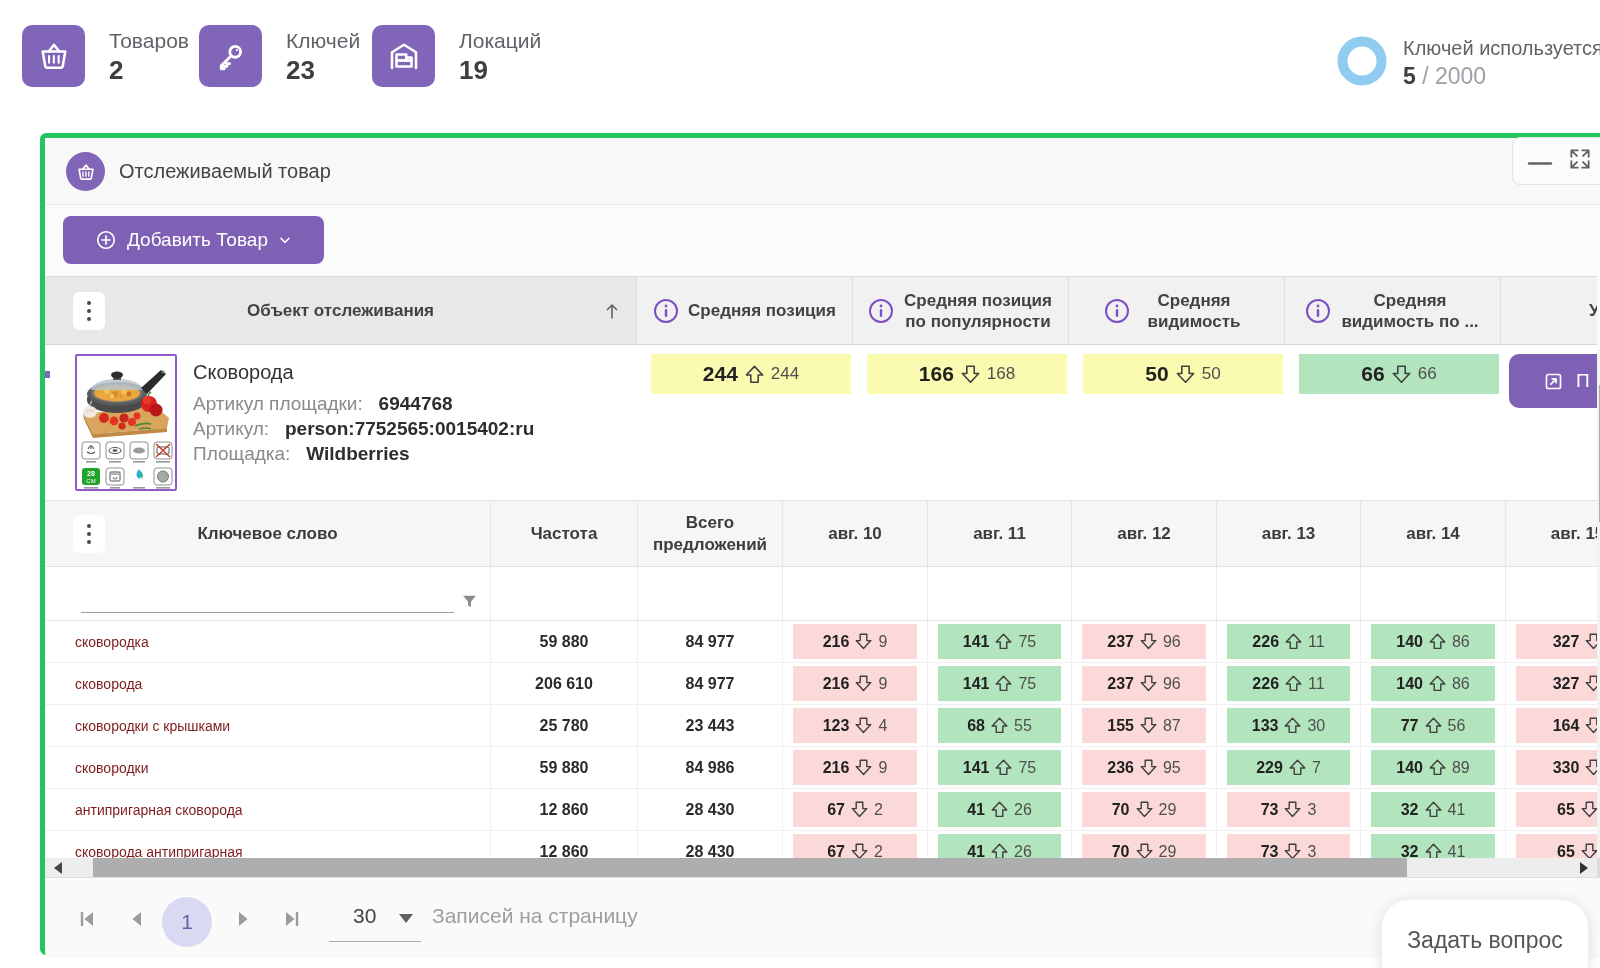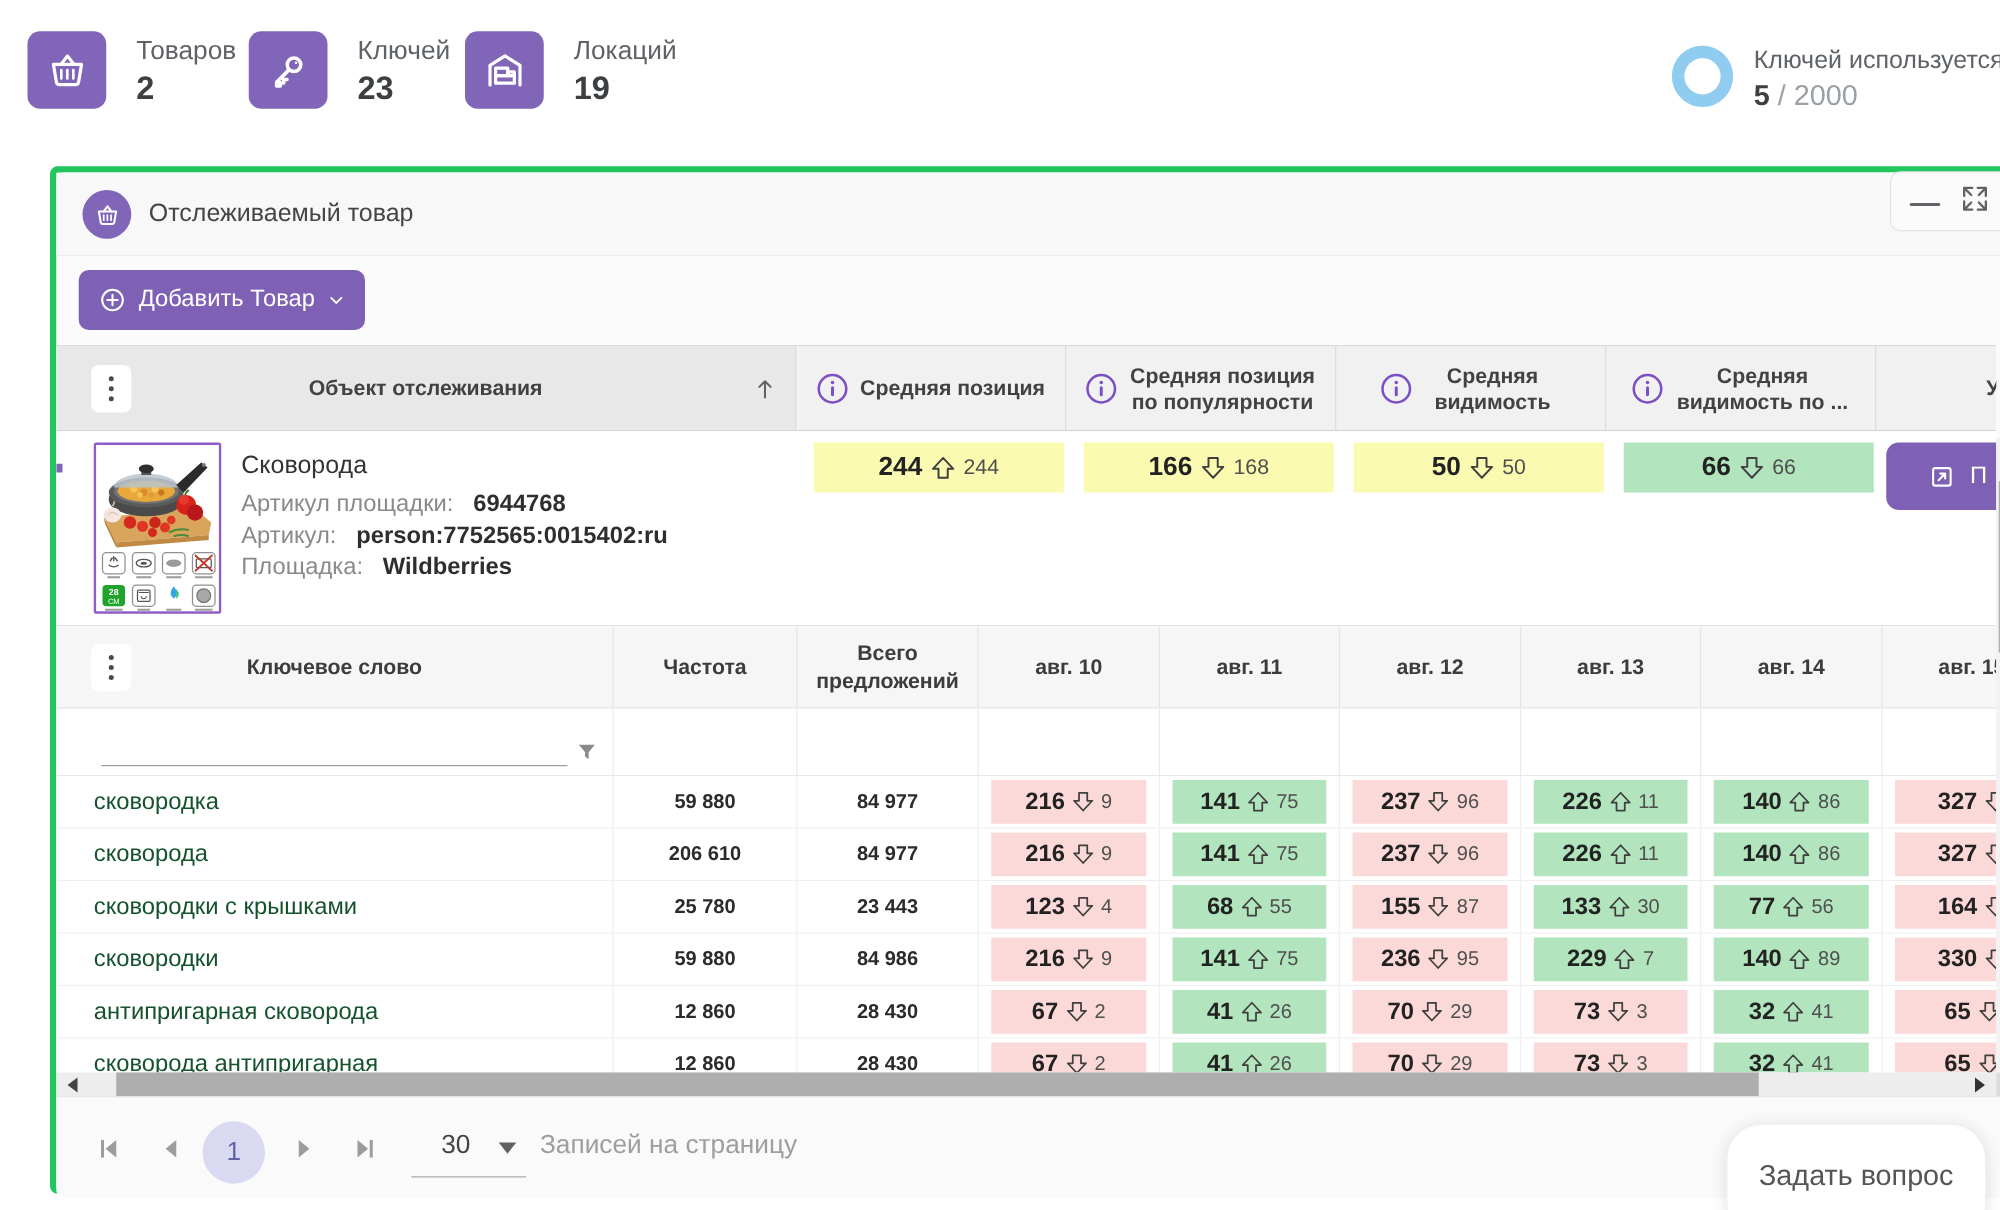--- a/index.html
+++ b/index.html
@@ -25,21 +25,21 @@
     background:#fbfbfb; border:5px solid #22c55e; border-radius:6px; }
   .panel-header { position:absolute; left:0; top:0; width:100%; height:67px;
     background:#f8f8f8; border-bottom:1px solid #ececec; border-radius:6px 6px 0 0; }
   .panel-title-icon { position:absolute; left:21px; top:14px; width:39px; height:39px;
     border-radius:50%; background:#8065b8; display:flex; align-items:center; justify-content:center; }
   .panel-title { position:absolute; left:74px; top:22px; font-size:20px; font-weight:500; color:#454545; }
   .win-controls { position:absolute; right:2px; top:-1px; width:95px; height:48px;
     border:1px solid #e3e3e3; border-radius:8px; background:#fbfbfb;
     display:flex; align-items:center; justify-content:space-evenly; }
   .toolbar { position:absolute; left:0; top:67px; width:100%; height:71px; }
-  .add-btn { position:absolute; left:18px; top:11px; height:48px; padding:0 16px;
+  .add-btn { position:absolute; left:18px; top:11px; height:48px; padding:0 32px;
     background:#7e61b4; border:none; border-radius:8px; color:#fff; font-size:19px; font-weight:500;
     font-family:"Liberation Sans",sans-serif; display:flex; align-items:center; gap:10px; cursor:pointer;text-align:center; }
 
   
   .grid-clip { position:absolute; left:0; top:138px; width:1552px; height:582px; overflow:hidden; background:#fff; }
 
   
   .t1-head { position:absolute; left:0; top:0; width:1700px; height:69px; display:flex;
     background:#f1f1f1; border-top:1px solid #dcdcdc; border-bottom:1px solid #d5d5d5; }
   .t1-head .hc { position:relative; border-right:1px solid #dddddd; display:flex;
@@ -88,25 +88,25 @@
     border-bottom:1px solid #e6e6e6; }
   .filter-row .fc { border-right:1px solid #ececec; height:100%; position:relative; }
   .filter-input { position:absolute; left:36px; right:36px; bottom:7px; border-bottom:1px solid #9e9e9e; height:24px;
     background:transparent; border-top:none; border-left:none; border-right:none; font-size:18px; color:#333;
     font-family:"Liberation Sans",sans-serif; outline:none; }
   .funnel { position:absolute; right:12px; bottom:10px; }
   .t2-rows { position:absolute; left:0; top:345px; width:1610px; }
   .t2-row { display:flex; height:42px; background:#fff; border-bottom:1px solid #efefef; }
   .t2-row .cell { border-right:1px solid #f0f0f0; height:100%; display:flex; align-items:center;
     justify-content:center; }
-  .t2-row .kw { justify-content:flex-start; padding-left:30px; font-size:19px; color:#14532d; }
+  .t2-row .kw { justify-content:flex-start; padding-left:30px; font-size:14px; color:#7f1d1d; }
   .t2-row .num { font-size:16px; font-weight:bold; color:#2b2b2b; }
   .t2-row .dcell { padding:3px 10px; }
   .dbox { width:100%; height:100%; display:flex; align-items:center; justify-content:center; gap:6px; }
-  .dbox .v { font-size:19px; font-weight:bold; color:#222; }
+  .dbox .v { font-size:16px; font-weight:bold; color:#222; }
   .dbox .arr { font-family:"DejaVu Sans",sans-serif; font-size:18px; color:#3f3f3f; line-height:1; }
   .dbox .d { font-size:16px; color:#4f4f4f; }
 
   
   .vscroll { position:absolute; left:1552px; top:212px; width:21px; height:508px; background:#f2f2f2; }
   .vscroll .thumb { position:absolute; left:2px; top:35px; width:17px; height:137px; background:#aeaeae; }
   .tri-up { position:absolute; left:5px; top:8px; width:0; height:0;
     border-left:6px solid transparent; border-right:6px solid transparent; border-bottom:8px solid #8a8a8a; }
   .tri-down { position:absolute; left:5px; bottom:8px; width:0; height:0;
     border-left:6px solid transparent; border-right:6px solid transparent; border-top:8px solid #555; }

